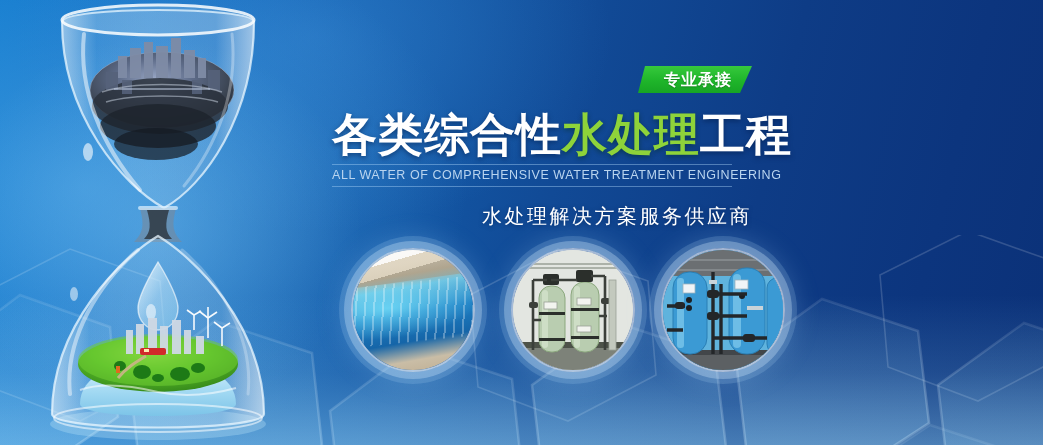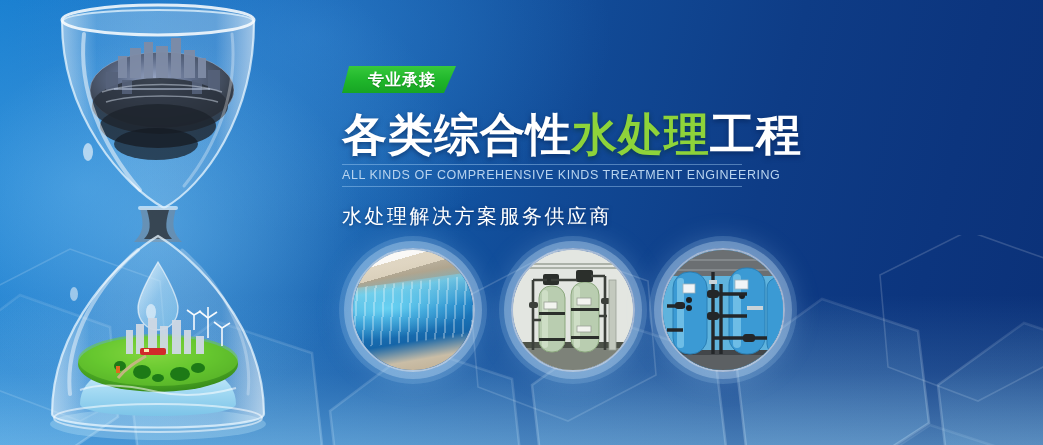--- a/index.html
+++ b/index.html
@@ -28,21 +28,21 @@
     position:absolute; left:-60px; top:30px; width:430px; height:400px;
     background:radial-gradient(ellipse at center, rgba(150,215,250,.30) 0%, rgba(150,215,250,0) 68%);
     pointer-events:none;
   }
 
   
   .hourglass{ position:absolute; left:22px; top:-6px; width:272px; height:452px; }
   .hourglass svg{ display:block; }
 
   
-  .copy{ position:absolute; left:342px; top:66px; width:420px; }
+  .copy{ position:absolute; left:332px; top:66px; width:420px;text-align:right; }
 
   .badge{
     position:relative; display:inline-block; height:27px; padding:0 20px 0 26px;
     line-height:27px; color:#fff; font-size:16px; letter-spacing:1px; font-weight:700;
     background:linear-gradient(180deg,#36c93c 0%,#1fb52a 55%,#17a524 100%);
     clip-path:polygon(7px 0, 100% 0, calc(100% - 12px) 100%, 0 100%);
     text-shadow:0 1px 1px rgba(0,60,0,.35);
   }
   .badge-tail{
     position:absolute; left:48px; top:26px; width:0; height:0;
@@ -292,21 +292,21 @@
     <div class="badge">
       <span>专业承接</span>
       <span class="badge-tail"></span>
     </div>
 
     <div class="title">
       <span class="w">各类综合性</span><span class="g">水处理</span><span class="w">工程</span>
     </div>
 
     <div class="enline">
-      <span>ALL KINDS OF COMPREHENSIVE KINDS TREATMENT ENGINEERING</span>
+      <span>ALL WATER OF COMPREHENSIVE WATER TREATMENT ENGINEERING</span>
     </div>
 
     <div class="sub">水处理解决方案服务供应商</div>
   </div>
 
   <div class="circ" style="left:351px; top:248px;">
     <div class="ph ph1"></div>
   </div>
 
   <div class="circ" style="left:511px; top:248px;">

